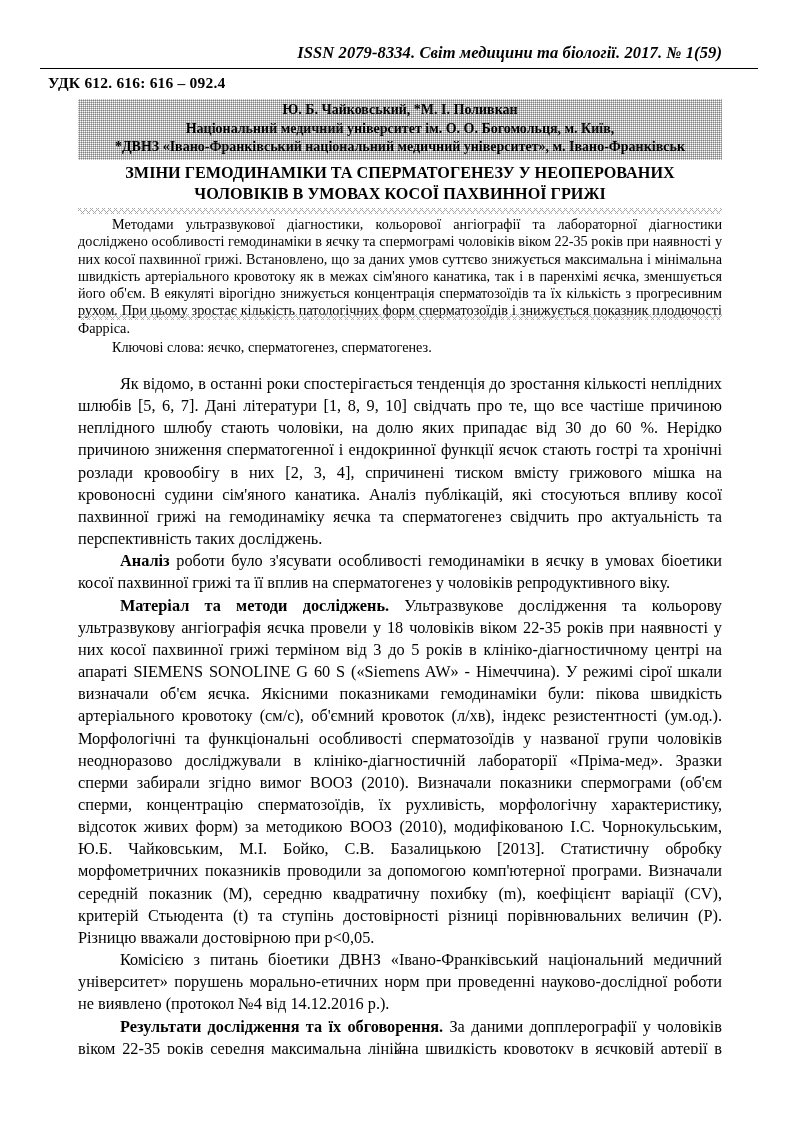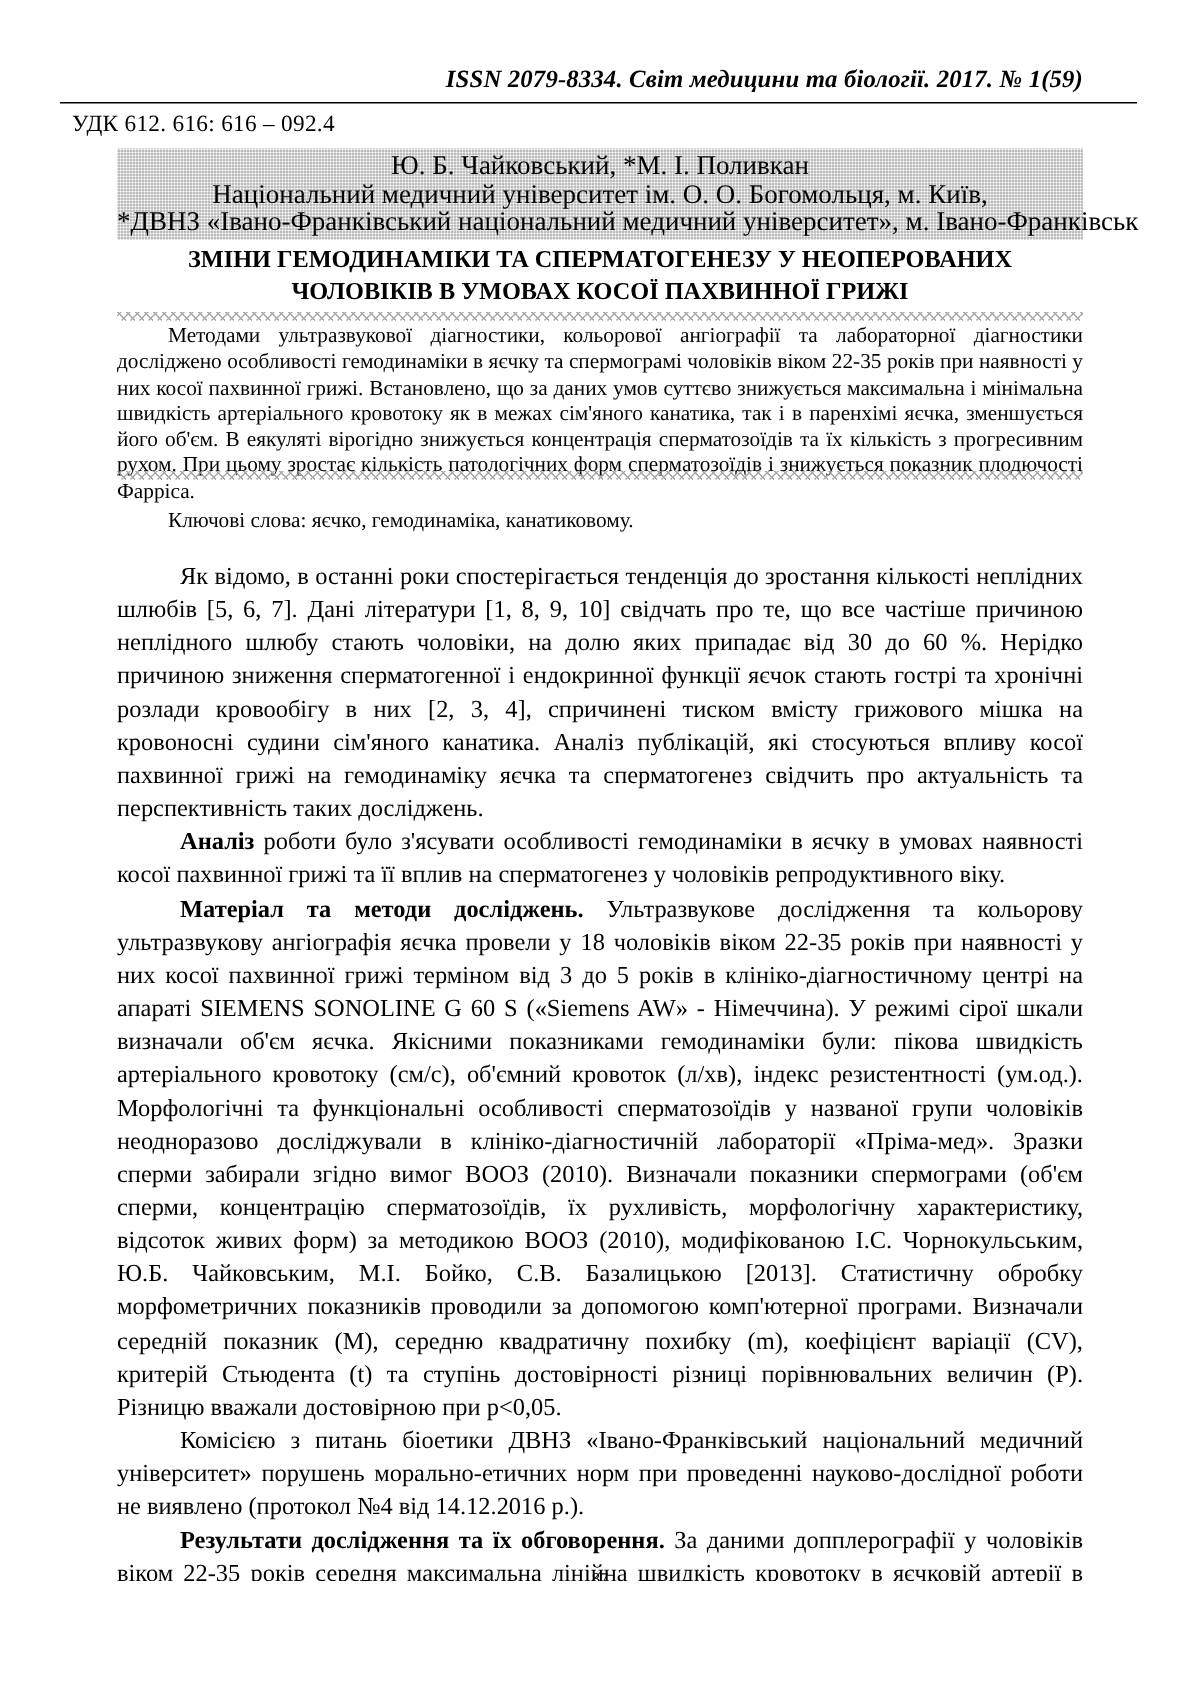--- a/index.html
+++ b/index.html
@@ -40,35 +40,35 @@
     right: 42px;
     top: 68px;
     border-top: 1.6px solid #000;
   }
 
   
   .udc {
     position: absolute;
     left: 48px;
     top: 74px;
-    font-weight: normal;
+    font-weight: bold;
     font-size: 15.5px;
     letter-spacing: 0.2px;
   }
 
   
   .authors-band {
     position: absolute;
     left: 78px;
     right: 78px;
     top: 99px;
     padding: 2px 0 3px 0;
     text-align: center;
-    font-weight: normal;
-    font-size: 18px;
+    font-weight: bold;
+    font-size: 14px;
     line-height: 18.6px;
     background-color: #ffffff;
     background-image:
       repeating-linear-gradient(0deg,
         rgba(0,0,0,0.28) 0px, rgba(0,0,0,0.28) 1px,
         rgba(0,0,0,0) 1px, rgba(0,0,0,0) 2px),
       repeating-linear-gradient(90deg,
         rgba(0,0,0,0.28) 0px, rgba(0,0,0,0.28) 1px,
         rgba(0,0,0,0) 1px, rgba(0,0,0,0) 2px);
     background-size: 2px 2px, 2px 2px;
@@ -179,29 +179,29 @@
     <div class="line">Національний медичний університет ім. О. О. Богомольця, м. Київ,</div>
     <div class="line">*ДВНЗ «Івано-Франківський національний медичний університет», м. Івано-Франківськ</div>
   </div>
 
   <div class="article-title">ЗМІНИ ГЕМОДИНАМІКИ ТА СПЕРМАТОГЕНЕЗУ У НЕОПЕРОВАНИХ ЧОЛОВІКІВ В УМОВАХ КОСОЇ ПАХВИННОЇ ГРИЖІ</div>
 
   <div class="wave-rule wave-top"></div>
 
   <div class="abstract">
     <p>Методами ультразвукової діагностики, кольорової ангіографії та лабораторної діагностики досліджено особливості гемодинаміки в яєчку та спермограмі чоловіків віком 22-35 років при наявності у них косої пахвинної грижі. Встановлено, що за даних умов суттєво знижується максимальна і мінімальна швидкість артеріального кровотоку як в межах сім'яного канатика, так і в паренхімі яєчка, зменшується його об'єм. В еякуляті вірогідно знижується концентрація сперматозоїдів та їх кількість з прогресивним рухом. При цьому зростає кількість патологічних форм сперматозоїдів і знижується показник плодючості Фарріса.</p>
-    <p class="keywords">Ключові слова: яєчко, гемодинаміка, канатиковому.</p>
+    <p class="keywords">Ключові слова: яєчко, сперматогенез, сперматогенез.</p>
   </div>
 
   <div class="wave-rule wave-bottom"></div>
 
 
   <div class="body-text">
     <p>Як відомо, в останні роки спостерігається тенденція до зростання кількості неплідних шлюбів [5, 6, 7]. Дані літератури [1, 8, 9, 10] свідчать про те, що все частіше причиною неплідного шлюбу стають чоловіки, на долю яких припадає від 30 до 60 %. Нерідко причиною зниження сперматогенної і ендокринної функції яєчок стають гострі та хронічні розлади кровообігу в них [2, 3, 4], спричинені тиском вмісту грижового мішка на кровоносні судини сім'яного канатика. Аналіз публікацій, які стосуються впливу косої пахвинної грижі на гемодинаміку яєчка та сперматогенез свідчить про актуальність та перспективність таких досліджень.</p>
-    <p><b>Аналіз</b><span> роботи було з'ясувати особливості гемодинаміки в яєчку в умовах наявності косої пахвинної грижі та її вплив на сперматогенез у чоловіків репродуктивного віку.</span></p>
+    <p><b>Аналіз</b><span> роботи було з'ясувати особливості гемодинаміки в яєчку в умовах біоетики косої пахвинної грижі та її вплив на сперматогенез у чоловіків репродуктивного віку.</span></p>
     <p><b>Матеріал та методи досліджень.</b><span> Ультразвукове дослідження та кольорову ультразвукову ангіографія яєчка провели у 18 чоловіків віком 22-35 років при наявності у них косої пахвинної грижі терміном від 3 до 5 років в клініко-діагностичному центрі на апараті SIEMENS SONOLINE G 60 S («Siemens AW» - Німеччина). У режимі сірої шкали визначали об'єм яєчка. Якісними показниками гемодинаміки були: пікова швидкість артеріального кровотоку (см/с), об'ємний кровоток (л/хв), індекс резистентності (ум.од.). Морфологічні та функціональні особливості сперматозоїдів у названої групи чоловіків неодноразово досліджували в клініко-діагностичній лабораторії «Пріма-мед». Зразки сперми забирали згідно вимог ВООЗ (2010). Визначали показники спермограми (об'єм сперми, концентрацію сперматозоїдів, їх рухливість, морфологічну характеристику, відсоток живих форм) за методикою ВООЗ (2010), модифікованою І.С. Чорнокульським, Ю.Б. Чайковським, М.І. Бойко, С.В. Базалицькою [2013]. Статистичну обробку морфометричних показників проводили за допомогою комп'ютерної програми. Визначали середній показник (М), середню квадратичну похибку (m), коефіцієнт варіації (CV), критерій Стьюдента (t) та ступінь достовірності різниці порівнювальних величин (Р). Різницю вважали достовірною при р&lt;0,05.</span></p>
     <p>Комісією з питань біоетики ДВНЗ «Івано-Франківський національний медичний університет» порушень морально-етичних норм при проведенні науково-дослідної роботи не виявлено (протокол №4 від 14.12.2016 р.).</p>
     <p><b>Результати дослідження та їх обговорення.</b><span> За даними допплерографії у чоловіків віком 22-35 років середня максимальна лінійна швидкість кровотоку в яєчковій артерії в межах сім'яного канатика в нормі становить (19,0±1,5) см/с, а в паренхімі органа вона знижується до (12,3±1,8) см/с. Середня мінімальна лінійна швидкість кровотоку в канатиковому відділі яєчкової артерії дорівнює (7,8±0,5) см/с, а об'ємний кровоток в ній – (16,3±1,4) мл/с (рис.1). Що стосується венозних судин яєчка чоловіків цього віку, то максимальна лінійна швидкість кровотоку у венах становить (9,0±1,2) см/с, а об'ємний кровоток – (8,5±1,0) см/с.</span></p>
 
   </div>
 
   <div class="page-number">87</div>
 
 </div>
 

